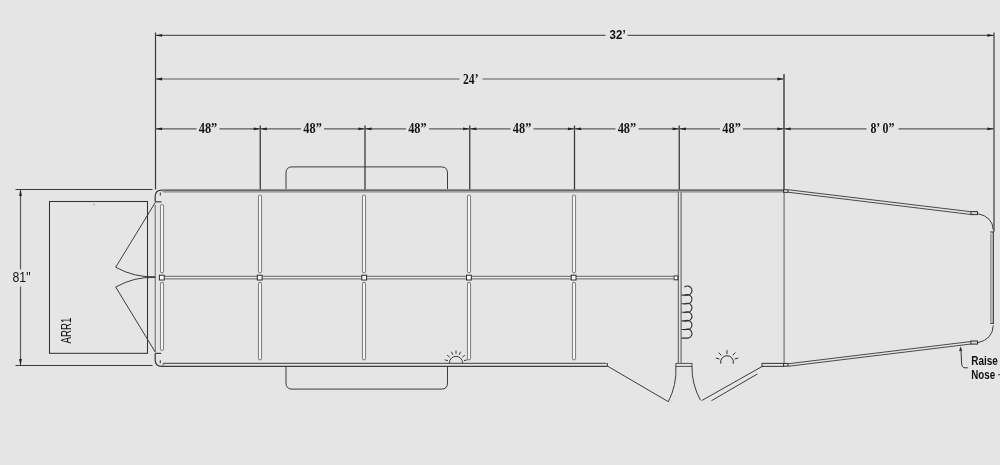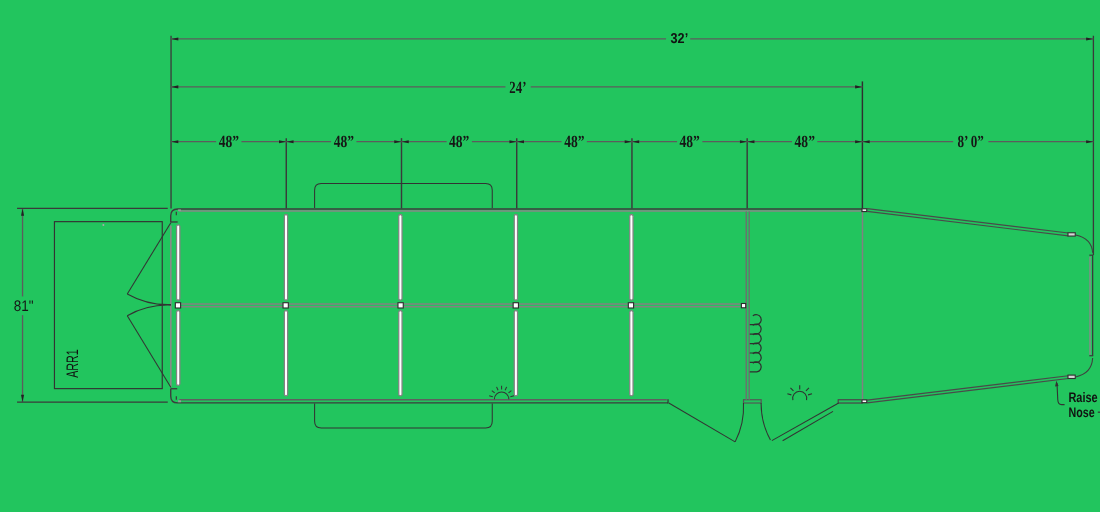--- a/index.html
+++ b/index.html
@@ -1,16 +1,16 @@
 <!DOCTYPE html>
 <html><head>
 <meta charset="utf-8">
 <style>
   html,body{margin:0;padding:0;background:#ffffff;}
-  #page{width:1000px;height:465px;position:relative;background:#22c55e;overflow:hidden;}
+  #page{width:1000px;height:465px;position:relative;background:#e5e5e5;overflow:hidden;}
   svg{position:absolute;left:0;top:0;}
   text{font-family:"Liberation Sans",sans-serif;}
   .dser{font-family:"Liberation Serif",serif;font-size:15.5px;font-weight:bold;fill:#161616;}
   .dsan{font-family:"Liberation Sans",sans-serif;font-weight:bold;font-size:13px;fill:#111;}
 </style>
 </head>
 <body>
 
 <div id="page">
 <svg width="1000" height="465" viewBox="0 0 1000 465">

